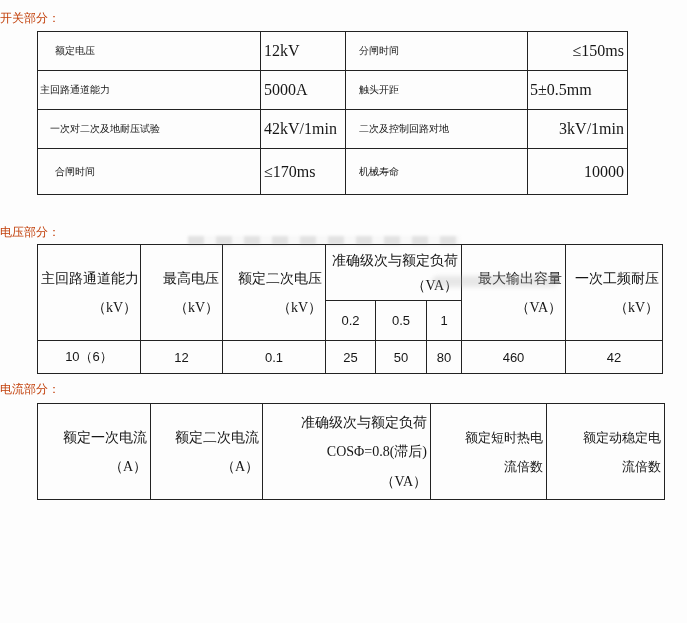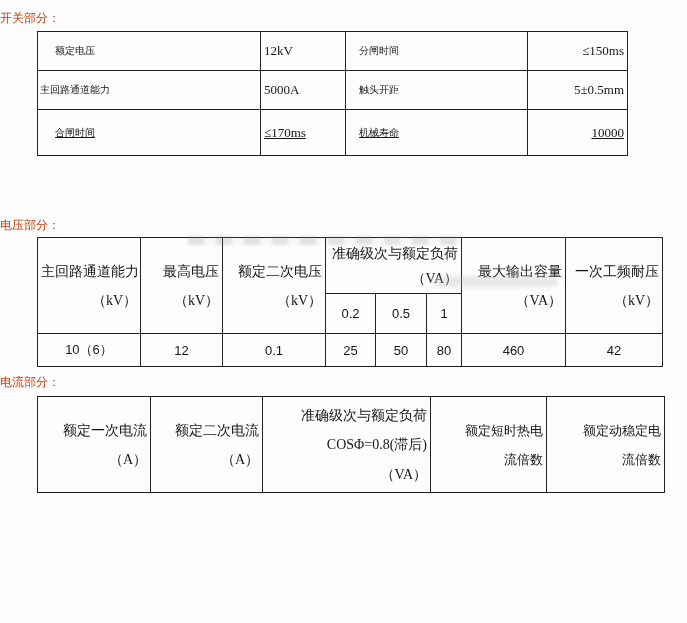--- a/index.html
+++ b/index.html
@@ -13,40 +13,40 @@
     overflow: hidden;
   }
 
   .sec-title {
     text-align: left;
     font-size: 12px;
     line-height: 19px;
     color: #c2410c;
   }
   .t1 { padding-top: 9px; }
-  .t2 { margin-top: 60px; }
+  .t2 { margin-top: 28px; }
   .t3 { margin-top: 6px; }
 
   table {
     border-collapse: collapse;
     table-layout: fixed;
     margin-left: 37px;
   }
   td {
     border: 1.6px solid #222;
     padding: 0 3px;
-    font-size: 13px;
+    font-size: 16px;
     vertical-align: middle;
     overflow: hidden;
   }
 
   
   .tbl1 { width: 590px; margin-top: 3px; }
   .tbl1 td { height: 39px; }
-  .tbl1 tr:last-child td { height: 46px; text-decoration: underline; }
+  .tbl1 tr:last-child td { height: 46px; }
   .tbl1 .lbl  { font-size: 10px; text-align: left; padding-left: 17px; }
   .tbl1 .lbl3 { padding-left: 13px; }
   .tbl1 .val  { font-family: "Liberation Serif", "DejaVu Serif", serif; text-align: left; padding-left: 3px; }
   .tbl1 .val4 { text-align: right; padding-left: 2px; }
 
   
   .tbl2 { width: 625px; margin-top: 2px; }
   .tbl3 { width: 627px; margin-top: 4px; }
   .hdr { text-align: right; font-size: 14px; }
   .hline { line-height: 30px; white-space: nowrap; }
@@ -97,21 +97,27 @@
       <tr>
     <td class="lbl">额定电压</td>
     <td class="val">12kV</td>
     <td class="lbl lbl3">分闸时间</td>
     <td class="val val4">≤150ms</td>
   </tr>
   <tr>
     <td class="lbl" style="padding-left:2px">主回路通道能力</td>
     <td class="val">5000A</td>
     <td class="lbl lbl3">触头开距</td>
-    <td class="val val4" style="text-align:right">5±0.5mm</td>
+    <td class="val val4" style="text-align:left">5±0.5mm</td>
+  </tr>
+  <tr>
+    <td class="lbl" style="padding-left:12px">一次对二次及地耐压试验</td>
+    <td class="val">42kV/1min</td>
+    <td class="lbl lbl3">二次及控制回路对地</td>
+    <td class="val val4">3kV/1min</td>
   </tr>
   <tr>
     <td class="lbl">合闸时间</td>
     <td class="val">≤170ms</td>
     <td class="lbl lbl3">机械寿命</td>
     <td class="val val4">10000</td>
   </tr>
 </tbody>
   </table>
 

